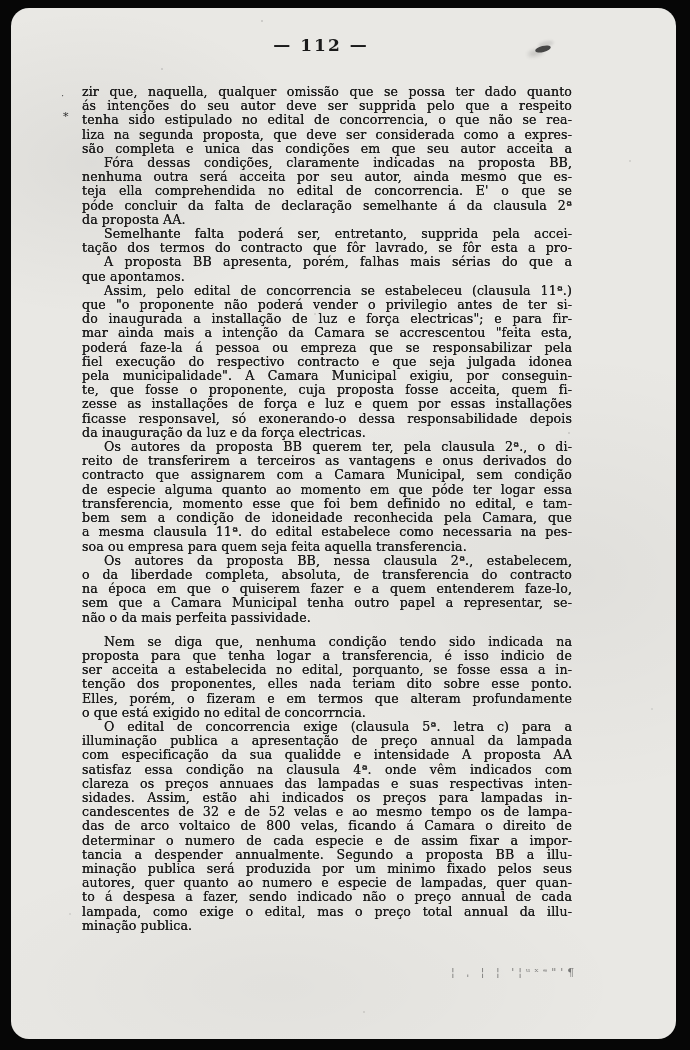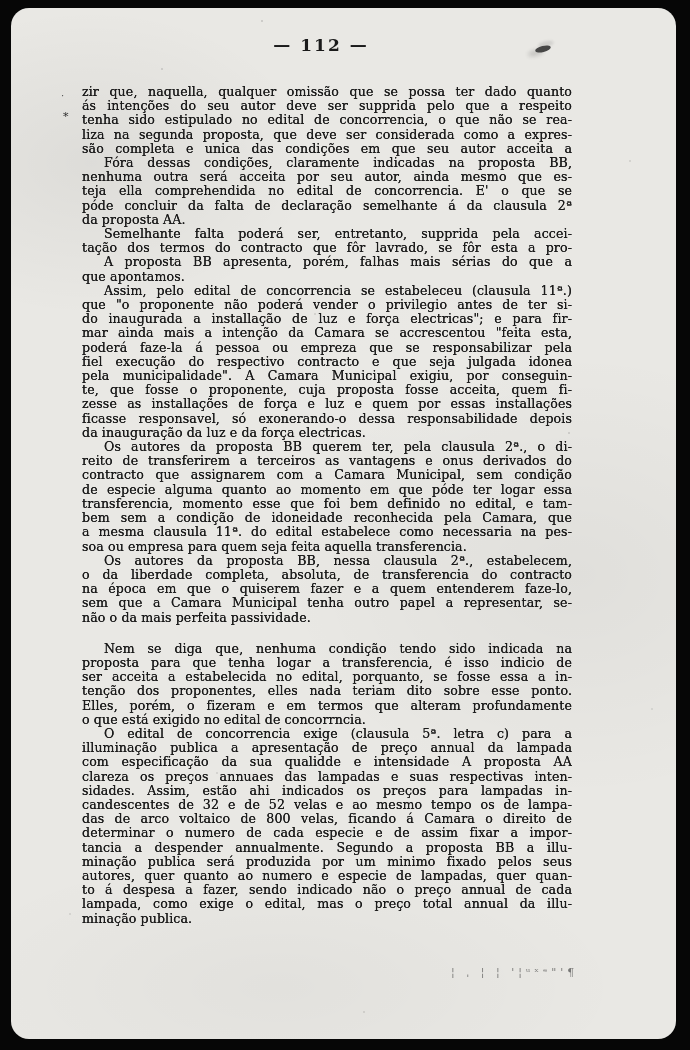--- a/index.html
+++ b/index.html
@@ -40,21 +40,21 @@
   .text-block {
     position: absolute;
     left: 71px; top: 77px;
     width: 490px;
     font-size: 12.6px;
     line-height: 14.2px;
     letter-spacing: 0.1px;
     text-shadow: 0 0 0.35px #1b1b1b;
   }
   .paragraph { margin: 0; }
-  .paragraph.gap-before { margin-top: 17px; }
+  .paragraph.gap-before { margin-top: 10px; }
   .paragraph.indent .line:first-child { text-indent: 22px; }
   .line {
     text-align: justify;
     text-align-last: justify;
     white-space: normal;
   }
   .line.last { text-align-last: left; }
   
   .margin-dot {
     position: absolute; left: 50px; top: 82px;
@@ -173,20 +173,21 @@
           <div class="line">proposta para que tenha logar a transferencia, é isso indicio de</div>
           <div class="line">ser acceita a estabelecida no edital, porquanto, se fosse essa a in-</div>
           <div class="line">tenção dos proponentes, elles nada teriam dito sobre esse ponto.</div>
           <div class="line">Elles, porém, o fizeram e em termos que alteram profundamente</div>
           <div class="line last">o que está exigido no edital de concorrncia.</div>
         </div>
         <div class="paragraph indent">
           <div class="line">O edital de concorrencia exige (clausula 5ª. letra c) para a</div>
           <div class="line">illuminação publica a apresentação de preço annual da lampada</div>
           <div class="line">com especificação da sua qualidde e intensidade A proposta AA</div>
+          <div class="line">satisfaz essa condição na clausula 4ª. onde vêm indicados com</div>
           <div class="line">clareza os preços annuaes das lampadas e suas respectivas inten-</div>
           <div class="line">sidades. Assim, estão ahi indicados os preços para lampadas in-</div>
           <div class="line">candescentes de 32 e de 52 velas e ao mesmo tempo os de lampa-</div>
           <div class="line">das de arco voltaico de 800 velas, ficando á Camara o direito de</div>
           <div class="line">determinar o numero de cada especie e de assim fixar a impor-</div>
           <div class="line">tancia a despender annualmente. Segundo a proposta BB a illu-</div>
           <div class="line">minação publica será produzida por um minimo fixado pelos seus</div>
           <div class="line">autores, quer quanto ao numero e especie de lampadas, quer quan-</div>
           <div class="line">to á despesa a fazer, sendo indicado não o preço annual de cada</div>
           <div class="line">lampada, como exige o edital, mas o preço total annual da illu-</div>

